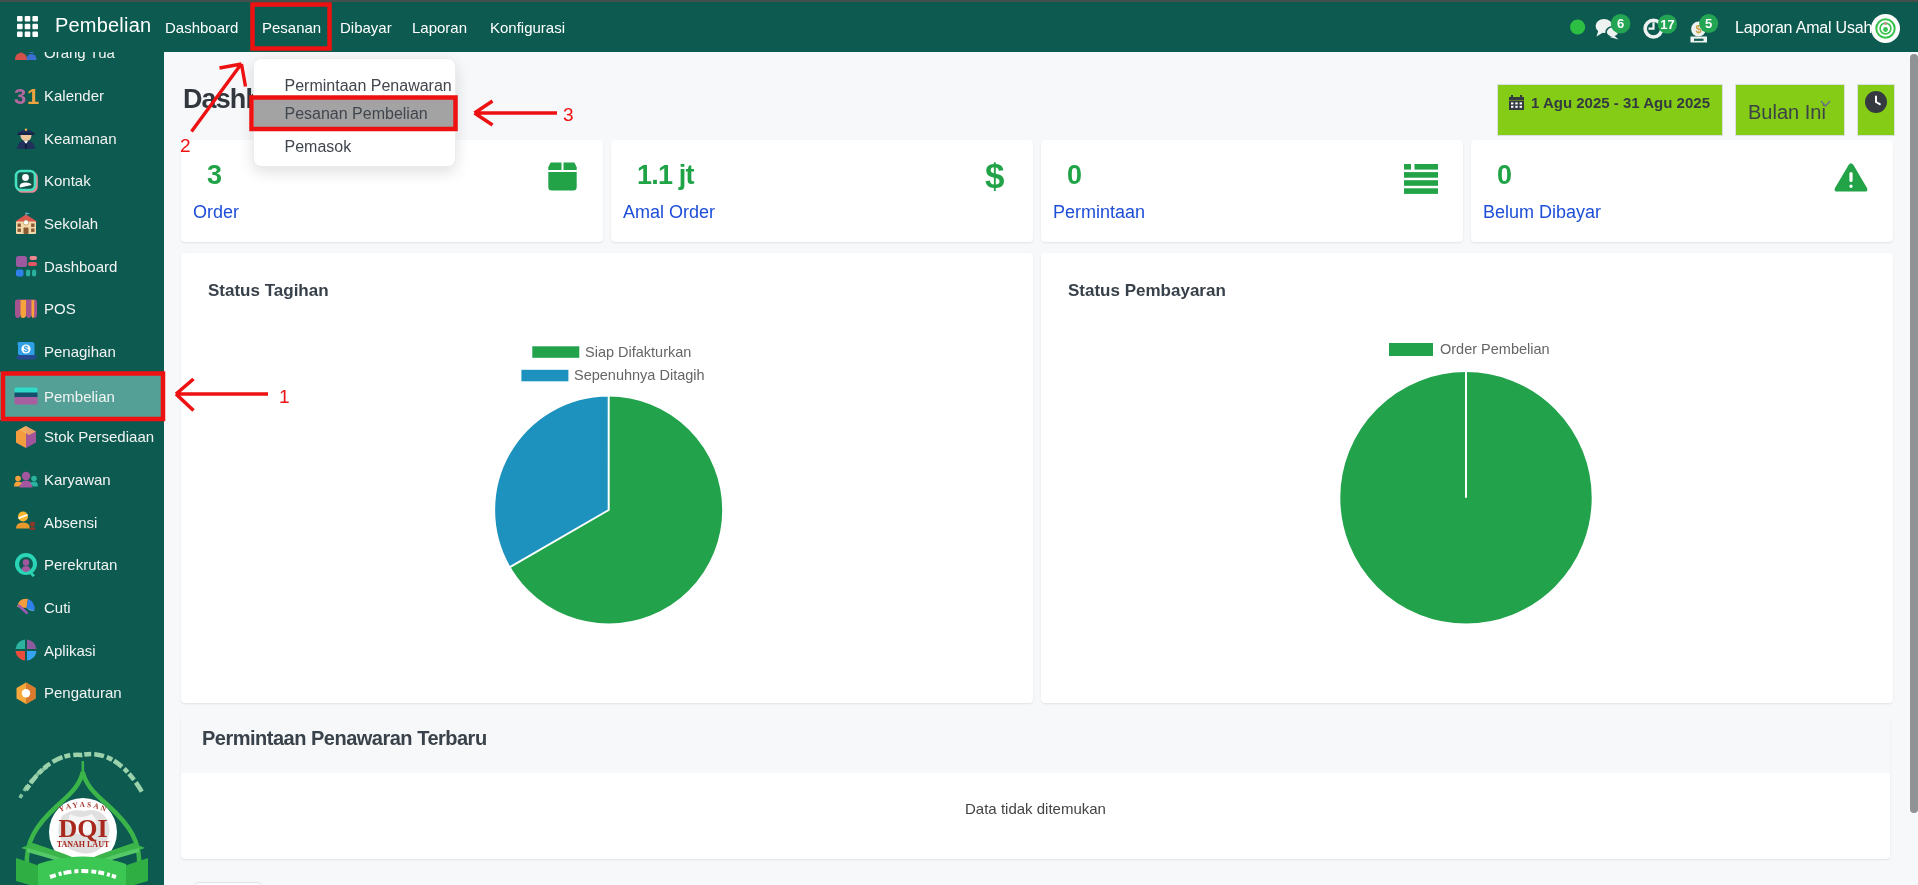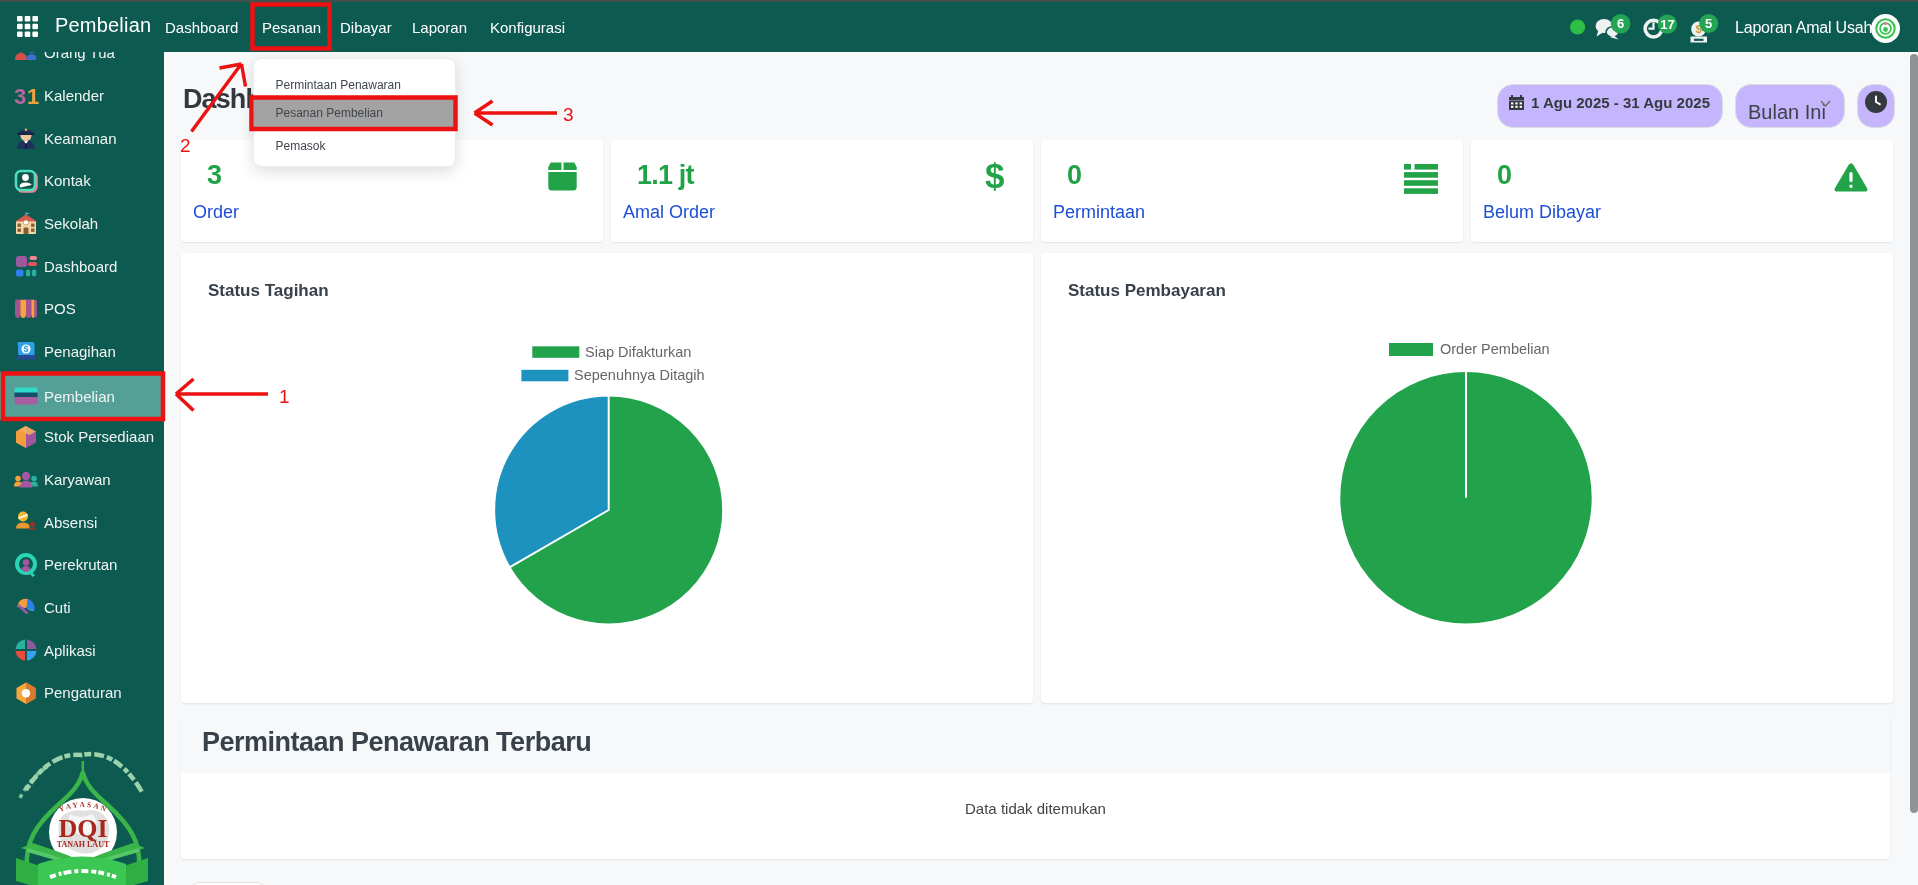--- a/index.html
+++ b/index.html
@@ -15,24 +15,24 @@
 .srow{position:absolute;left:0;width:164px;height:43px;display:flex;align-items:center}
 .srow .ic{width:26px;height:26px;margin-left:13px;flex:none}
 .srow .lb{margin-left:5px;font-size:15px;color:#f2f4f3;white-space:nowrap}
 .srow.hl{background:#54a096;height:48px}
 
 #main{position:absolute;left:164px;top:52px;width:1754px;height:833px;background:#f7f8fa}
 .card{position:absolute;background:#fff;border-radius:4px;box-shadow:0 1px 2px rgba(0,0,0,.09)}
 .statnum{position:absolute;left:26px;top:20px;font-size:27px;font-weight:700;color:#1fa346;letter-spacing:-.8px}
 .statlb{position:absolute;left:12px;top:62px;font-size:18px;color:#1d4ed8}
 
-.btn{position:absolute;background:#c4b5fd;border:1px solid #d9dee3;border-radius:16px;height:44px;top:83px}
+.btn{position:absolute;background:#84cc16;border:1px solid #d9dee3;border-radius:1px;height:52px;top:83px}
 
 #dropdown{position:absolute;left:252.5px;top:58px;width:203px;height:109px;background:#fff;border:1px solid #ececec;border-radius:8px;box-shadow:0 5px 15px rgba(0,0,0,.13);z-index:55}
-#dropdown .ditem{position:absolute;left:0;width:100%;height:29px;line-height:29px;padding-left:22px;font-size:12px;color:#40464d;white-space:nowrap}
+#dropdown .ditem{position:absolute;left:0;width:100%;height:29px;line-height:29px;padding-left:31px;font-size:16px;color:#40464d;white-space:nowrap}
 
 #anno{position:absolute;left:0;top:0;width:1918px;height:885px;z-index:70;pointer-events:none}
 
 #thumb{position:absolute;left:1910px;top:54px;width:8px;height:759px;background:#909396;border-radius:4px;z-index:65}
 </style>
 </head>
 <body>
 <div id="topline"></div>
 
 <div id="navbar">
@@ -370,21 +370,21 @@
       <rect x="348" y="90" width="44" height="13" fill="#21a24b"></rect>
       <text x="399" y="101" font-size="14.5" fill="#666">Order Pembelian</text>
       <circle cx="425" cy="244.8" r="126.7" fill="#21a24b" stroke="#fff" stroke-width="2"></circle>
       <line x1="425" y1="244.8" x2="425" y2="118.1" stroke="#fff" stroke-width="2"></line>
       <text x="27" y="42.5" font-size="17" font-weight="bold" fill="#38414a">Status Pembayaran</text>
     </svg>
   </div>
 
   <div class="card" style="left:17px;top:662px;width:1709px;height:145px;background:#fff">
     <div style="position:absolute;left:0;top:0;width:100%;height:59px;background:#f7f8f9;border-radius:4px 4px 0 0"></div>
-    <div style="position:absolute;left:21px;top:13px;font-size:27px;font-weight:700;color:#39424a;letter-spacing:-.5px">Permintaan Penawaran Terbaru</div>
+    <div style="position:absolute;left:21px;top:13px;font-size:20px;font-weight:700;color:#39424a;letter-spacing:-.5px">Permintaan Penawaran Terbaru</div>
     <div style="position:absolute;left:0;top:86px;width:100%;text-align:center;font-size:15px;color:#444">Data tidak ditemukan</div>
   </div>
   <div style="position:absolute;left:29px;top:830px;width:70px;height:10px;background:#fff;border:1px solid #dee2e6;border-radius:6px 6px 0 0"></div>
 </div>
 
 <div id="dropdown">
   <div class="ditem" style="top:12px">Permintaan Penawaran</div>
   <div class="ditem" style="top:37px;height:33px;line-height:35px;background:#a3a3a3">Pesanan Pembelian</div>
   <div class="ditem" style="top:73px">Pemasok</div>
 </div>

